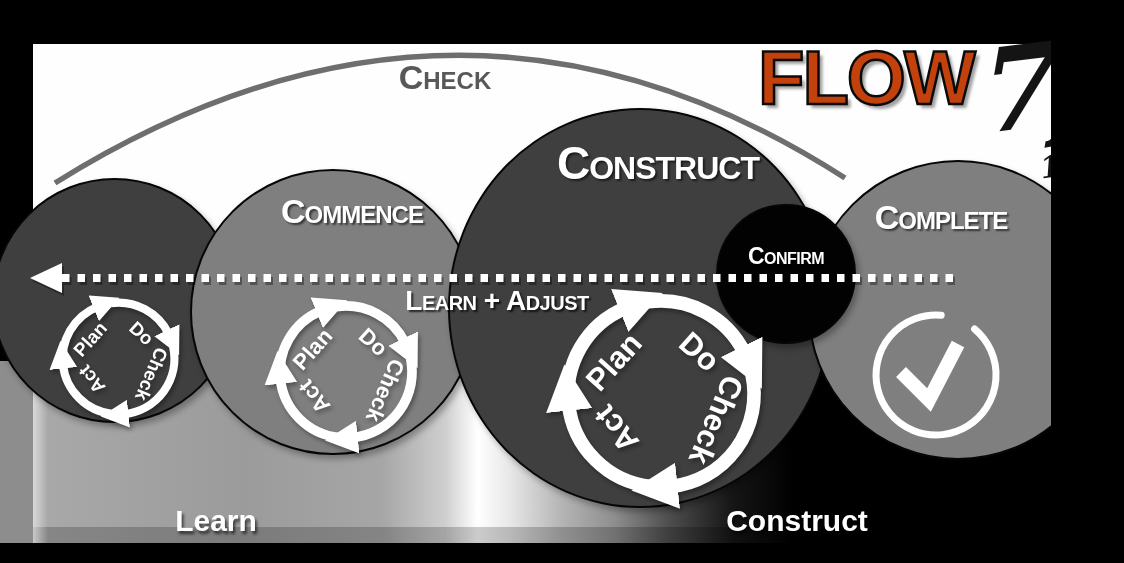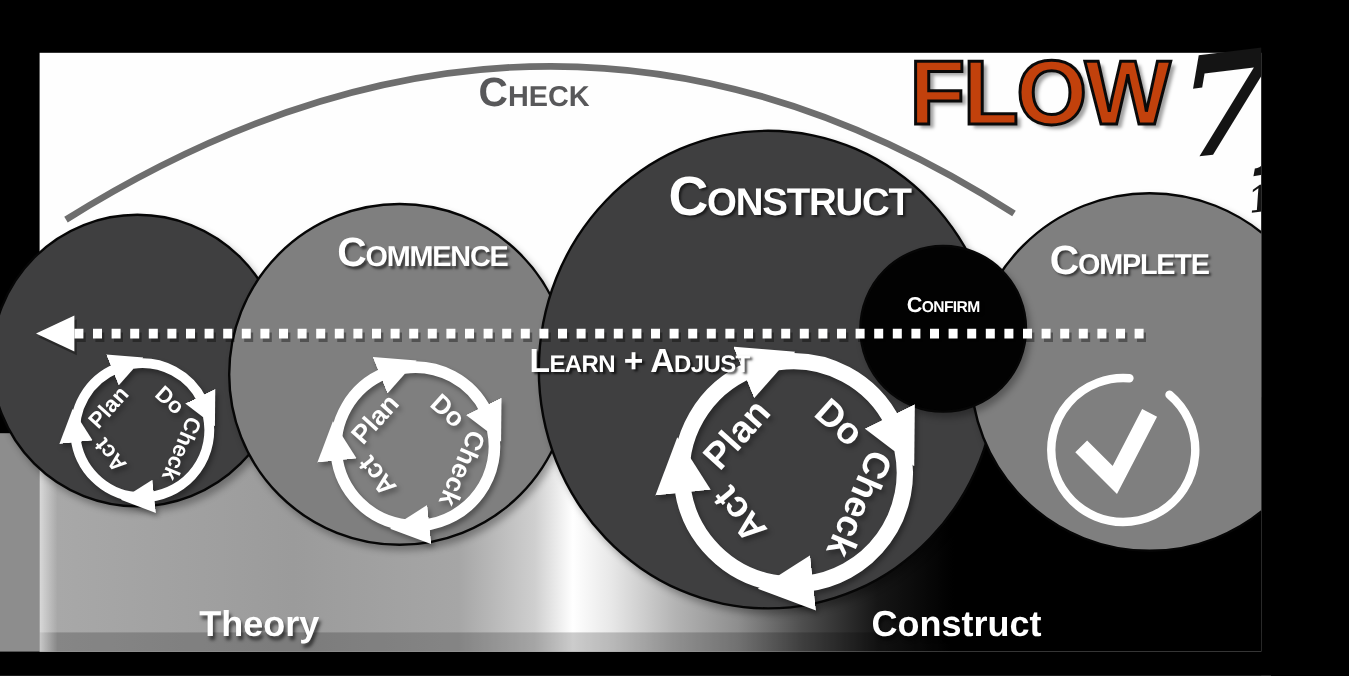--- a/index.html
+++ b/index.html
@@ -26,25 +26,25 @@
   #c-complete{left:808px;top:160px;width:300px;height:300px;background:#7f7f7f;}
   #c-confirm{left:716px;top:204px;width:140px;height:140px;background:#020202;}
 
   
   .stage-label{color:#fff;font-weight:bold;font-variant:small-caps;white-space:nowrap;
     text-shadow:2px 2px 2px rgba(0,0,0,.55);transform:translateX(-50%);letter-spacing:-1px;line-height:1;}
   #l-conceptualise{left:122px;top:226px;font-size:32px;}
   #l-commence{left:352px;top:194px;font-size:34px;text-align:right;}
   #l-construct{left:658px;top:140px;font-size:46px;}
   #l-complete{left:941px;top:200px;font-size:34px;}
-  #l-confirm{left:786px;top:245px;font-size:18px;letter-spacing:-0.5px;}
+  #l-confirm{left:786px;top:245px;font-size:23px;letter-spacing:-0.5px;}
   #l-check{left:445px;top:60px;font-size:34px;color:#58585a;font-weight:bold;font-variant:small-caps;
     transform:translateX(-50%);white-space:nowrap;line-height:1;}
   #l-learn{left:497px;top:287px;font-size:28px;color:#fff;font-weight:bold;font-variant:small-caps;
-    transform:translateX(-50%);white-space:nowrap;text-shadow:2px 2px 2px rgba(0,0,0,.7);line-height:1;letter-spacing:-0.5px;margin-left:36px;}
+    transform:translateX(-50%);white-space:nowrap;text-shadow:2px 2px 2px rgba(0,0,0,.7);line-height:1;letter-spacing:-0.5px;}
   #l-theory{left:216px;top:506px;font-size:30px;color:#fff;font-weight:bold;transform:translateX(-50%);
     text-shadow:2px 3px 3px rgba(0,0,0,.6);line-height:1;white-space:nowrap;}
   #l-experiment{left:797px;top:506px;font-size:30px;color:#fff;font-weight:bold;transform:translateX(-50%);
     text-shadow:2px 3px 3px rgba(0,0,0,.6);line-height:1;white-space:nowrap;}
 
   
   #flow-title{left:758px;top:40px;font-size:76px;font-weight:bold;color:#c2410c;letter-spacing:-2px;
     -webkit-text-stroke:2.5px #0a0a0a;text-shadow:4px 4px 3px #a2a2a2;line-height:1;white-space:nowrap;}
   #brand{left:982px;top:26px;width:150px;height:180px;color:#141414;}
   #brand-main{display:block;font:italic bold 115px "DejaVu Serif",serif;letter-spacing:-12px;
@@ -145,16 +145,16 @@
     <polygon points="32,281 64,266 64,296" fill="rgba(0,0,0,0.35)"></polygon>
     <line x1="62" y1="278" x2="958" y2="278" stroke="#fff" stroke-width="8" stroke-dasharray="7.5 8"></line>
     <polygon points="30,278 62,263 62,293" fill="#fff"></polygon>
   </svg>
 
   <div class="abs" id="l-learn">Learn + Adjust</div>
   <div class="abs stage-label" id="l-commence">Commence</div>
   <div class="abs stage-label" id="l-construct">Construct</div>
   <div class="abs stage-label" id="l-complete">Complete</div>
   <div class="abs stage-label" id="l-confirm">Confirm</div>
-  <div class="abs" id="l-theory">Theory</div>
+  <div class="abs" id="l-theory">Learn</div>
   <div class="abs" id="l-experiment">Construct</div>
 
 </div>
 
 </body></html>

